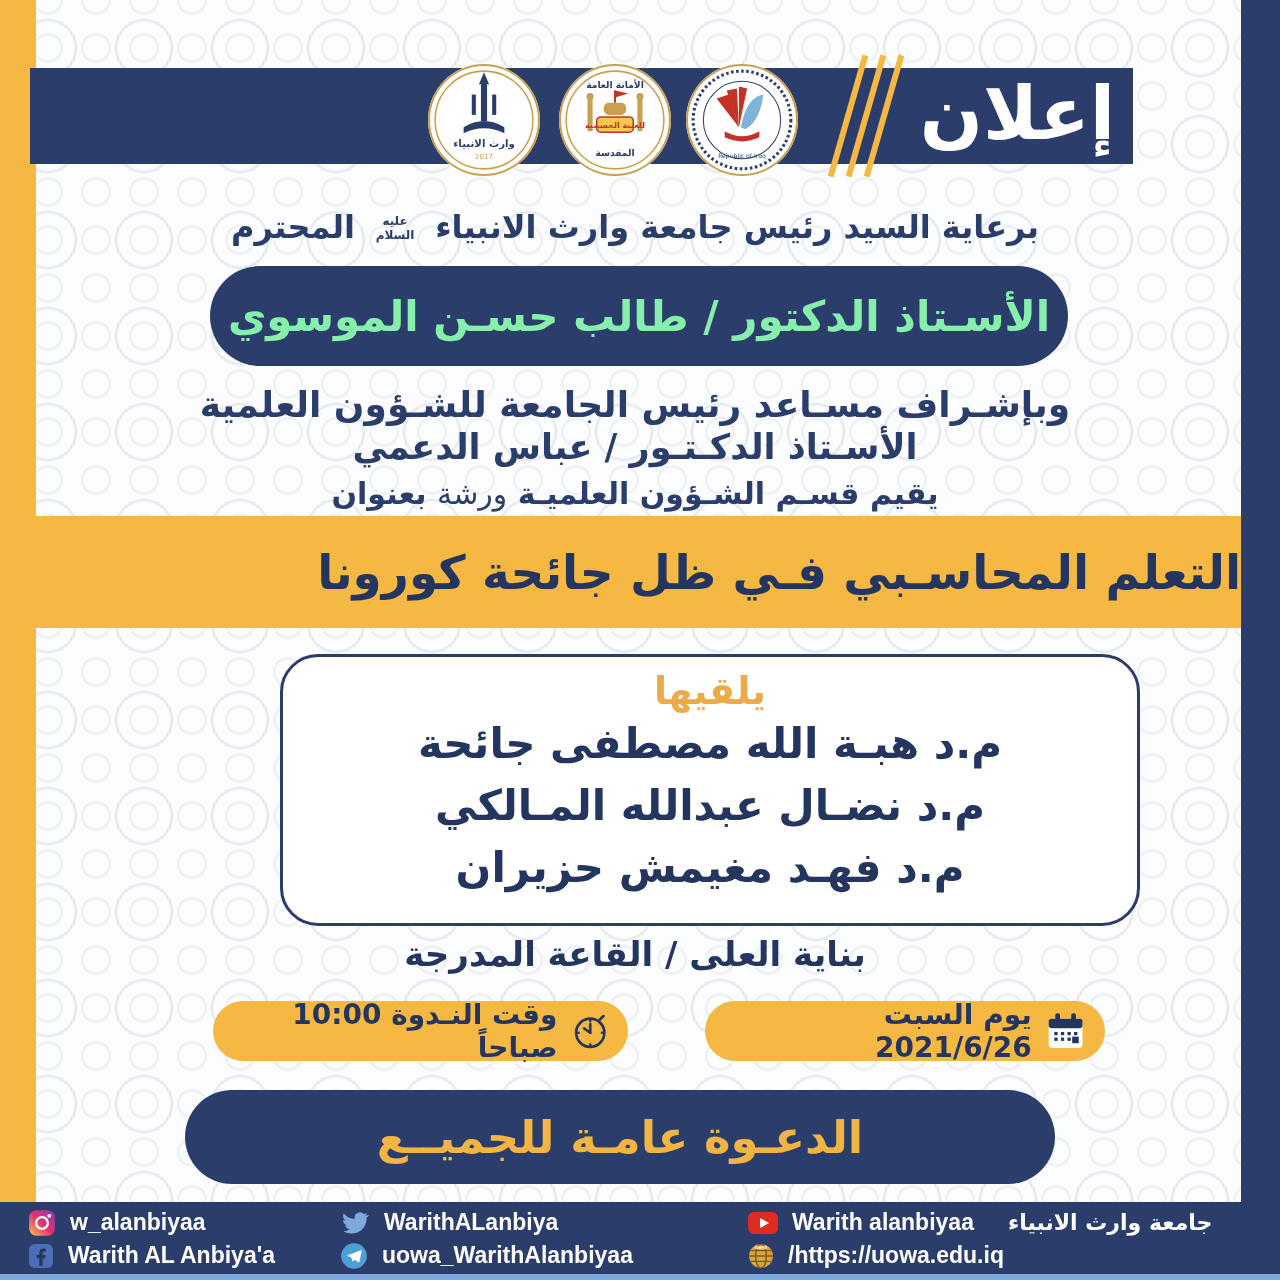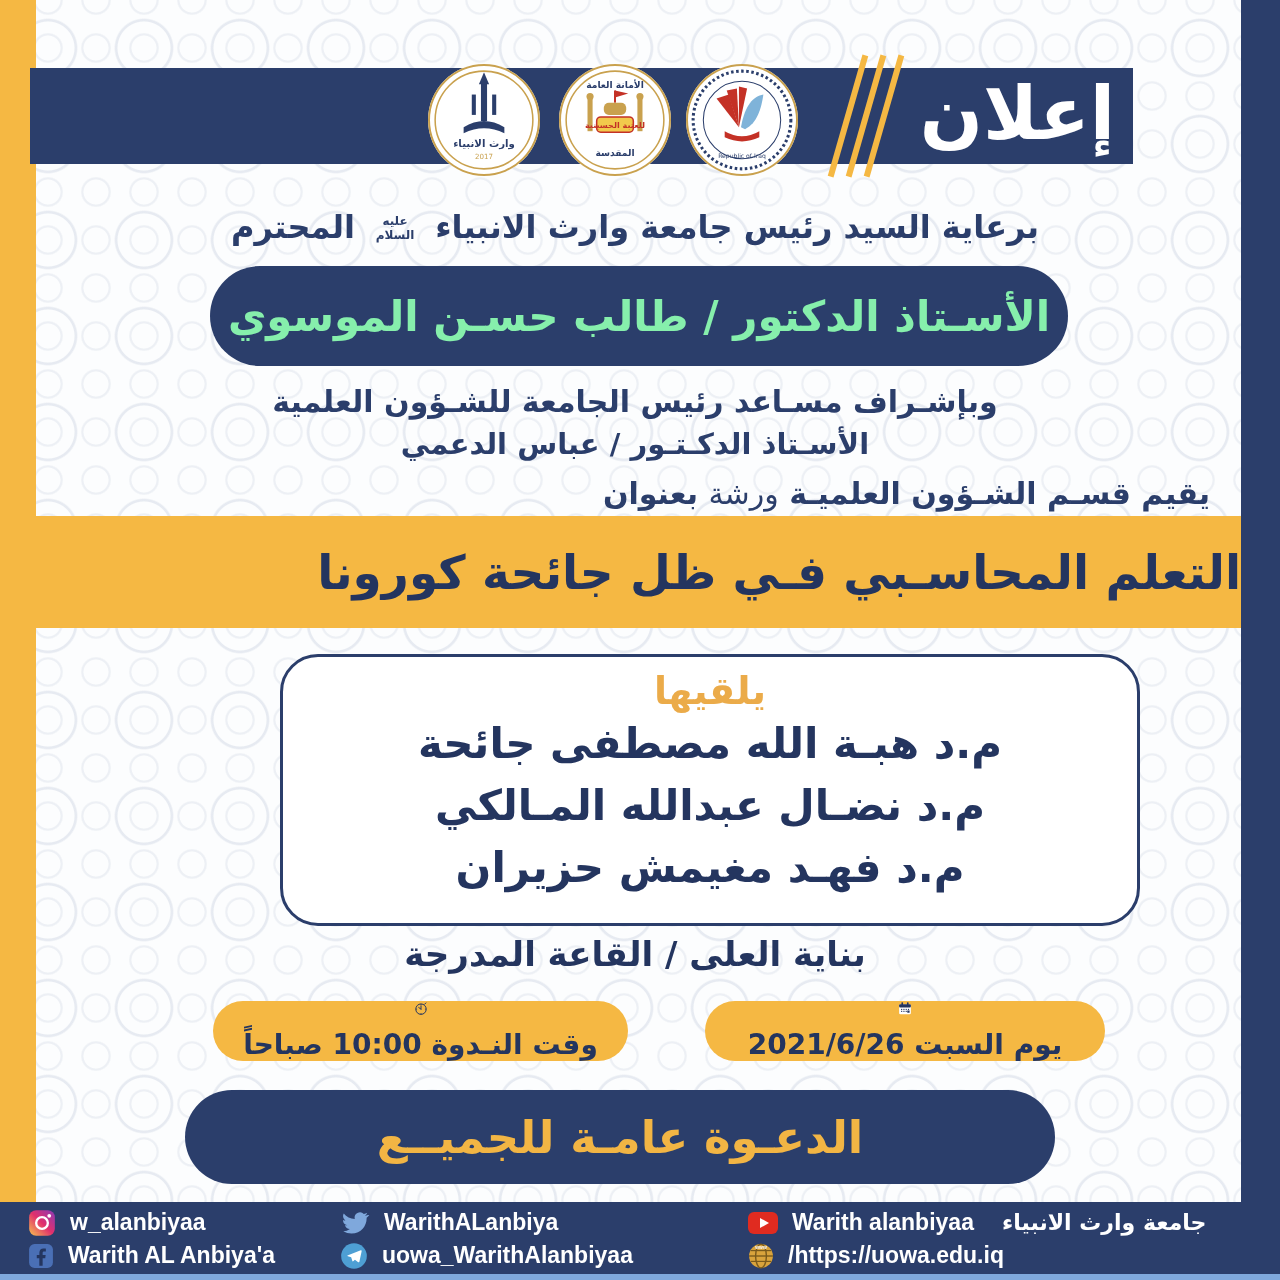--- a/index.html
+++ b/index.html
@@ -32,54 +32,54 @@
 
   .patron-line{ position:absolute; left:60px; top:208px; width:1150px; text-align:center;
     font-size:32px; font-weight:bold; color:#2B3E6B; }
   .honorific{ display:inline-block; width:46px; font-size:12px; line-height:1.15;
     font-weight:bold; vertical-align:middle; text-align:center; margin:0 6px; }
 
   .name-pill{ position:absolute; left:210px; top:266px; width:858px; height:100px;
     background:#2B3E6B; border-radius:52px; display:flex; align-items:center; justify-content:center; }
   .name-pill span{ color:#86efac; font-size:42px; font-weight:bold; }
 
-  .sup1{ position:absolute; left:60px; top:384px; width:1150px; text-align:center; font-size:30px; font-weight:bold; color:#2B3E6B; }
-  .sup2{ position:absolute; left:60px; top:427px; width:1150px; text-align:center; font-size:29px; font-weight:bold; color:#2B3E6B; }
-  .sup3{ position:absolute; left:60px; top:476px; width:1150px; font-size:30px; font-weight:bold; color:#2B3E6B; }
+  .sup1{ position:absolute; left:60px; top:384px; width:1150px; text-align:center; font-size:36px; font-weight:bold; color:#2B3E6B; }
+  .sup2{ position:absolute; left:60px; top:427px; width:1150px; text-align:center; font-size:35px; font-weight:bold; color:#2B3E6B; }
+  .sup3{ position:absolute; left:60px; top:476px; width:1150px; text-align:center; font-size:30px; font-weight:bold; color:#2B3E6B; }
   .sup3 .plain{ font-weight:400; }
 
   .title-band{ position:absolute; left:0; top:516px; width:1241px; height:112px; background:#F5B843;
     display:flex; align-items:center; justify-content:flex-end; }
   .title-band span{ font-size:47px; font-weight:bold; color:#24355F; }
 
   .speakers-box{ position:absolute; left:240px; top:654px; width:860px; height:272px;
     background:#fff; border:3px solid #2B3E6B; border-radius:38px; text-align:center;margin-left:40px; }
   .speakers-heading{ margin-top:12px; font-size:38px; font-weight:bold; color:#EBAB49; }
   .speaker{ font-size:42px; font-weight:bold; color:#24355F; line-height:62px; }
 
   .venue-line{ position:absolute; left:60px; top:934px; width:1150px; text-align:center;
     font-size:34px; font-weight:bold; color:#24355F; }
 
   .pill{ position:absolute; top:1001px; height:60px; background:#F5B843; border-radius:30px;
-    display:flex; align-items:center; justify-content:center; gap:12px; padding:0 18px;flex-direction:column; }
+    display:flex; align-items:center; justify-content:center; gap:12px; padding:0 18px; }
   .pill span{ font-size:28px; font-weight:bold; color:#24355F; }
   .time-pill{ left:213px; width:415px; }
   .date-pill{ left:705px; width:400px; }
 
   .invite-pill{ position:absolute; left:185px; top:1090px; width:870px; height:94px;
     background:#2B3E6B; border-radius:48px; display:flex; align-items:center; justify-content:center; }
   .invite-pill span{ color:#F2B544; font-size:45px; font-weight:bold; }
 
   .footer{ position:absolute; left:0; top:1202px; width:1280px; height:78px; background:#2B3E6B; }
   .bottom-line{ position:absolute; left:0; bottom:0; width:100%; height:6px; background:#7FA8DC; }
   .fcol{ position:absolute; top:4px; }
   .fcol1{ left:28px; } .fcol2{ left:340px; } .fcol3{ left:748px; }
   .frow{ display:flex; align-items:center; gap:14px; height:33px;
     color:#fff; font-family:"Liberation Sans",sans-serif; font-weight:bold; font-size:23px; }
-  .frow .ar-handle{ font-family:"DejaVu Sans",sans-serif; font-size:22px; margin-left:14px; direction:rtl; }
+  .frow .ar-handle{ font-family:"DejaVu Sans",sans-serif; font-size:22px; margin-left:20px; direction:rtl; }
   .frow svg{ flex:none; }
 </style>
 </head>
 <body>
 
 <div class="poster">
 
   <div class="stripe-left"></div>
   <div class="stripe-right"></div>
 

